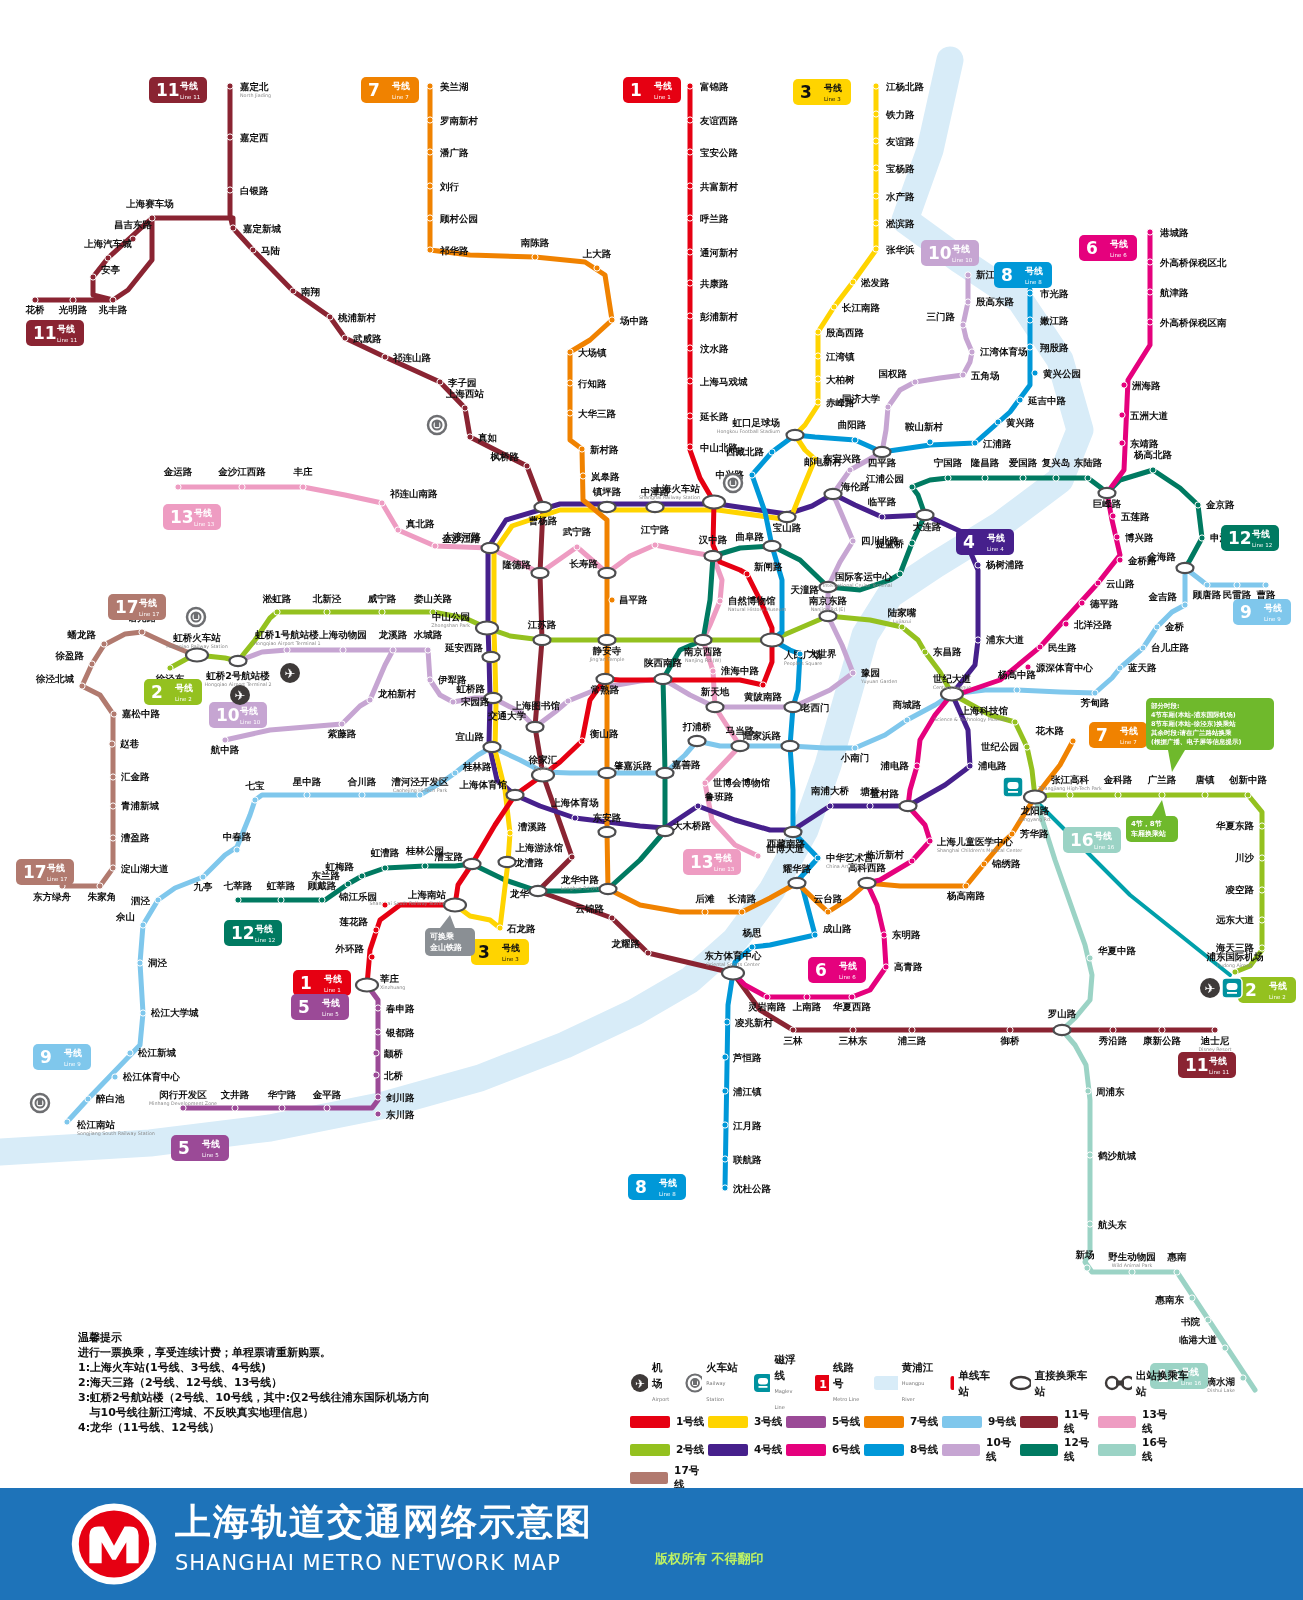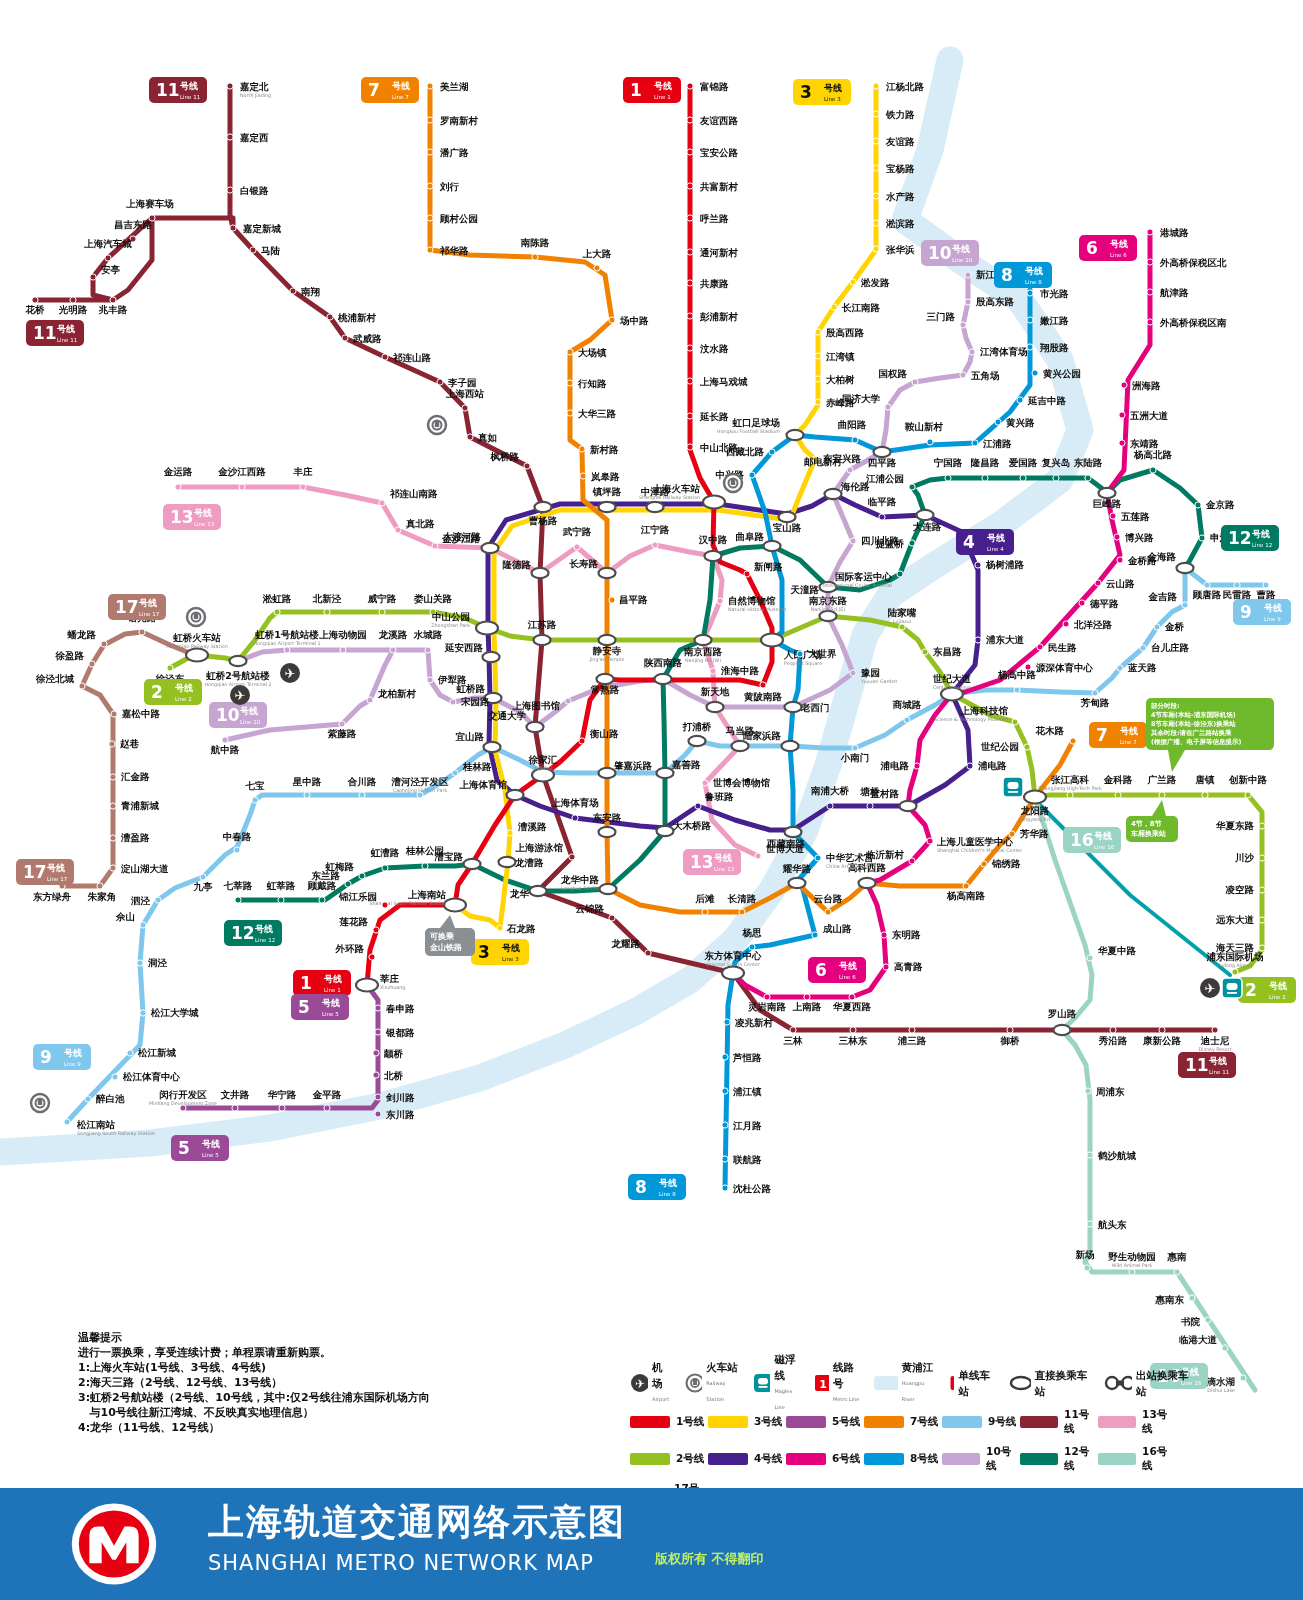--- a/index.html
+++ b/index.html
@@ -9,28 +9,28 @@
   
   #notes{position:absolute;left:78px;top:1322px;width:560px;color:#111;}
   #notes .nline{font-size:11px;font-weight:600;line-height:15px;white-space:pre;}
   #notes .nline.gap{margin-top:8px;}
   
   #legend{position:absolute;left:630px;top:1368px;width:560px;}
   #legend .symrow{display:flex;align-items:center;gap:14px;height:30px;}
   .symitem{display:flex;align-items:center;gap:4px;}
   .symlabel{font-size:10.5px;font-weight:700;color:#111;line-height:16px;}
   .symlabel small{display:block;font-weight:400;font-size:5px;color:#777;}
-  #lineswatches{margin-top:10px;display:grid;grid-template-columns:repeat(7,78px);row-gap:9px;}
+  #lineswatches{margin-top:10px;display:grid;grid-template-columns:repeat(7,78px);}
   .lsw{display:flex;align-items:center;gap:6px;}
   .lsw .sw{width:40px;height:12px;border-radius:2px;}
   .lsw .lname{font-size:10.5px;font-weight:700;color:#111;}
   
   #footer{position:absolute;left:0;top:1488px;width:1303px;height:112px;background:#1e73b9;}
   #flogo{position:absolute;left:70px;top:12px;width:88px;height:88px;}
-  #ftitles{position:absolute;left:175px;top:10px;color:#fff;margin-left:33px;}
+  #ftitles{position:absolute;left:175px;top:10px;color:#fff;}
   #ftitle-cn{font-size:36px;font-weight:700;letter-spacing:2px;}
   #ftitle-en{font-size:21px;font-weight:400;letter-spacing:1px;margin-top:4px;}
   #fcopy{position:absolute;left:655px;top:62px;color:#bef264;font-size:13px;font-weight:600;}
 </style>
 </head>
 <body>
 
 <div id="page">
   <svg id="mapsvg" width="1303" height="1488" viewBox="0 0 1303 1488">
       <polyline points="950,60 930,150 905,220 960,260 1020,300 1060,360 1080,430 1060,480 1000,525 935,565 890,595 865,635 848,695 828,765 805,830 772,890 735,940 690,980 635,1012 565,1045 480,1078 380,1106 270,1128 150,1143 0,1152" fill="none" stroke="#D8ECF8" stroke-width="27" stroke-linecap="round" stroke-linejoin="round"></polyline>

